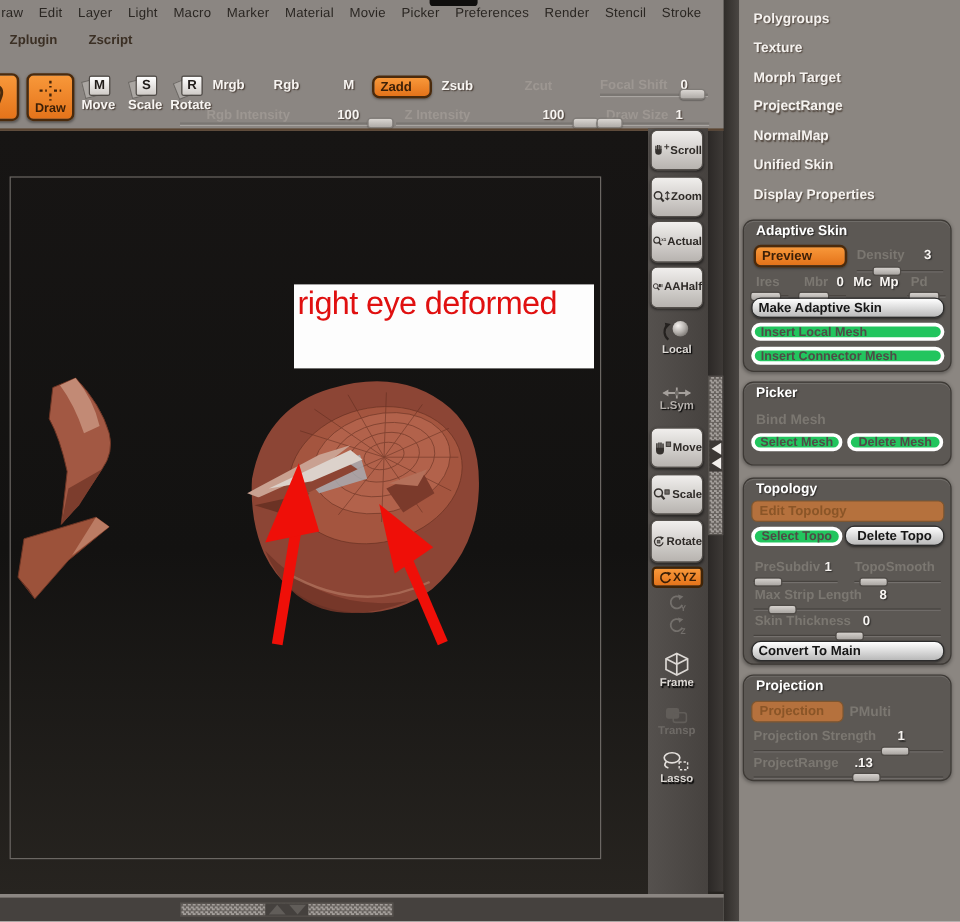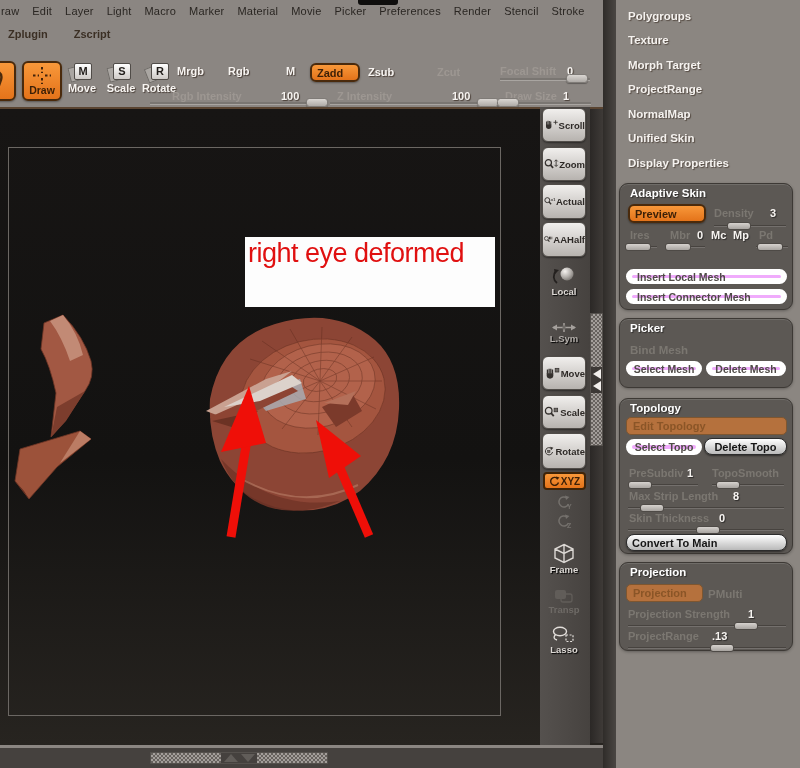--- a/index.html
+++ b/index.html
@@ -68,21 +68,21 @@
          box-shadow:inset 0 1px 0 rgba(255,255,255,.12),0 1px 3px rgba(0,0,0,.3);box-sizing:border-box}
   .p-title{position:absolute;left:10px;top:3px;color:#ffffff;font-weight:bold;font-size:11.5px;text-shadow:1px 1px 1px rgba(0,0,0,.5)}
   .pd-lbl{position:absolute;color:#7b7771;font-weight:bold;font-size:11px;white-space:nowrap}
   .pw-val{position:absolute;color:#f7f4f1;font-weight:bold;font-size:11px;text-shadow:1px 1px 1px rgba(0,0,0,.5);white-space:nowrap}
   .pw-lbl{position:absolute;color:#f7f4f1;font-weight:bold;font-size:11px;text-shadow:1px 1px 1px rgba(0,0,0,.5);white-space:nowrap}
   .p-track{position:absolute;height:1px;background:#47433f;box-shadow:0 1px 0 rgba(255,255,255,.15)}
   .p-handle{position:absolute;width:22px;height:6px;border-radius:3px;background:linear-gradient(#d6d2ce,#a8a4a0);border:1px solid #4e4a46}
   .lbtn{position:absolute;background:linear-gradient(#ffffff,#b9b9b9);border:1px solid #2c2c2c;border-radius:8px;
         color:#161616;font-weight:bold;font-size:11px;display:flex;align-items:center;padding:0 5px;box-sizing:border-box;
         box-shadow:0 1px 2px rgba(0,0,0,.5);white-space:nowrap}
-  .dbtn{position:absolute;background:#f0abfc;border:6px solid #ffffff;border-radius:8px;color:#4f4b47;font-weight:bold;
+  .dbtn{position:absolute;background:#22c55e;border:3px solid #ffffff;border-radius:8px;color:#4f4b47;font-weight:bold;
         font-size:10.5px;display:flex;align-items:center;justify-content:center;box-sizing:border-box;white-space:nowrap}
   .odim{position:absolute;background:#b5713d;border:1px solid #7e5630;border-radius:5px;color:#8a5527;font-weight:bold;
         font-size:11px;display:flex;align-items:center;padding:0 6px;box-sizing:border-box;white-space:nowrap}
 </style>
 </head>
 <body>
 
 <div id="app">
 
   <div id="menubar">
@@ -381,20 +381,21 @@
       <div class="p-handle" style="left:5px;top:59px;width:24px"></div>
       <span class="pd-lbl" style="left:50px;top:45px">Mbr</span>
       <span class="pw-val" style="left:77px;top:45px">0</span>
       <div class="p-track" style="left:45px;top:62px;width:40px"></div>
       <div class="p-handle" style="left:45px;top:59px;width:24px"></div>
       <span class="pw-lbl" style="left:91px;top:45px">Mc</span>
       <span class="pw-lbl" style="left:113px;top:45px">Mp</span>
       <span class="pd-lbl" style="left:139px;top:45px">Pd</span>
       <div class="p-track" style="left:136px;top:62px;width:32px"></div>
       <div class="p-handle" style="left:137px;top:59px;width:24px"></div>
+      <div class="lbtn" style="left:6px;top:64px;width:161px;height:17px">Make Adaptive Skin</div>
       <div class="dbtn" style="left:6px;top:85px;width:161px;height:15px;justify-content:flex-start;padding-left:5px">Insert Local Mesh</div>
       <div class="dbtn" style="left:6px;top:105px;width:161px;height:15px;justify-content:flex-start;padding-left:5px">Insert Connector Mesh</div>
     </div>
 
     <div class="panel" style="top:318px;height:70px">
       <span class="p-title">Picker</span>
       <span class="pd-lbl" style="left:10px;top:25px;font-size:11.5px">Bind Mesh</span>
       <div class="dbtn" style="left:6px;top:42px;width:76px;height:15px">Select Mesh</div>
       <div class="dbtn" style="left:86px;top:42px;width:80px;height:15px">Delete Mesh</div>
     </div>

